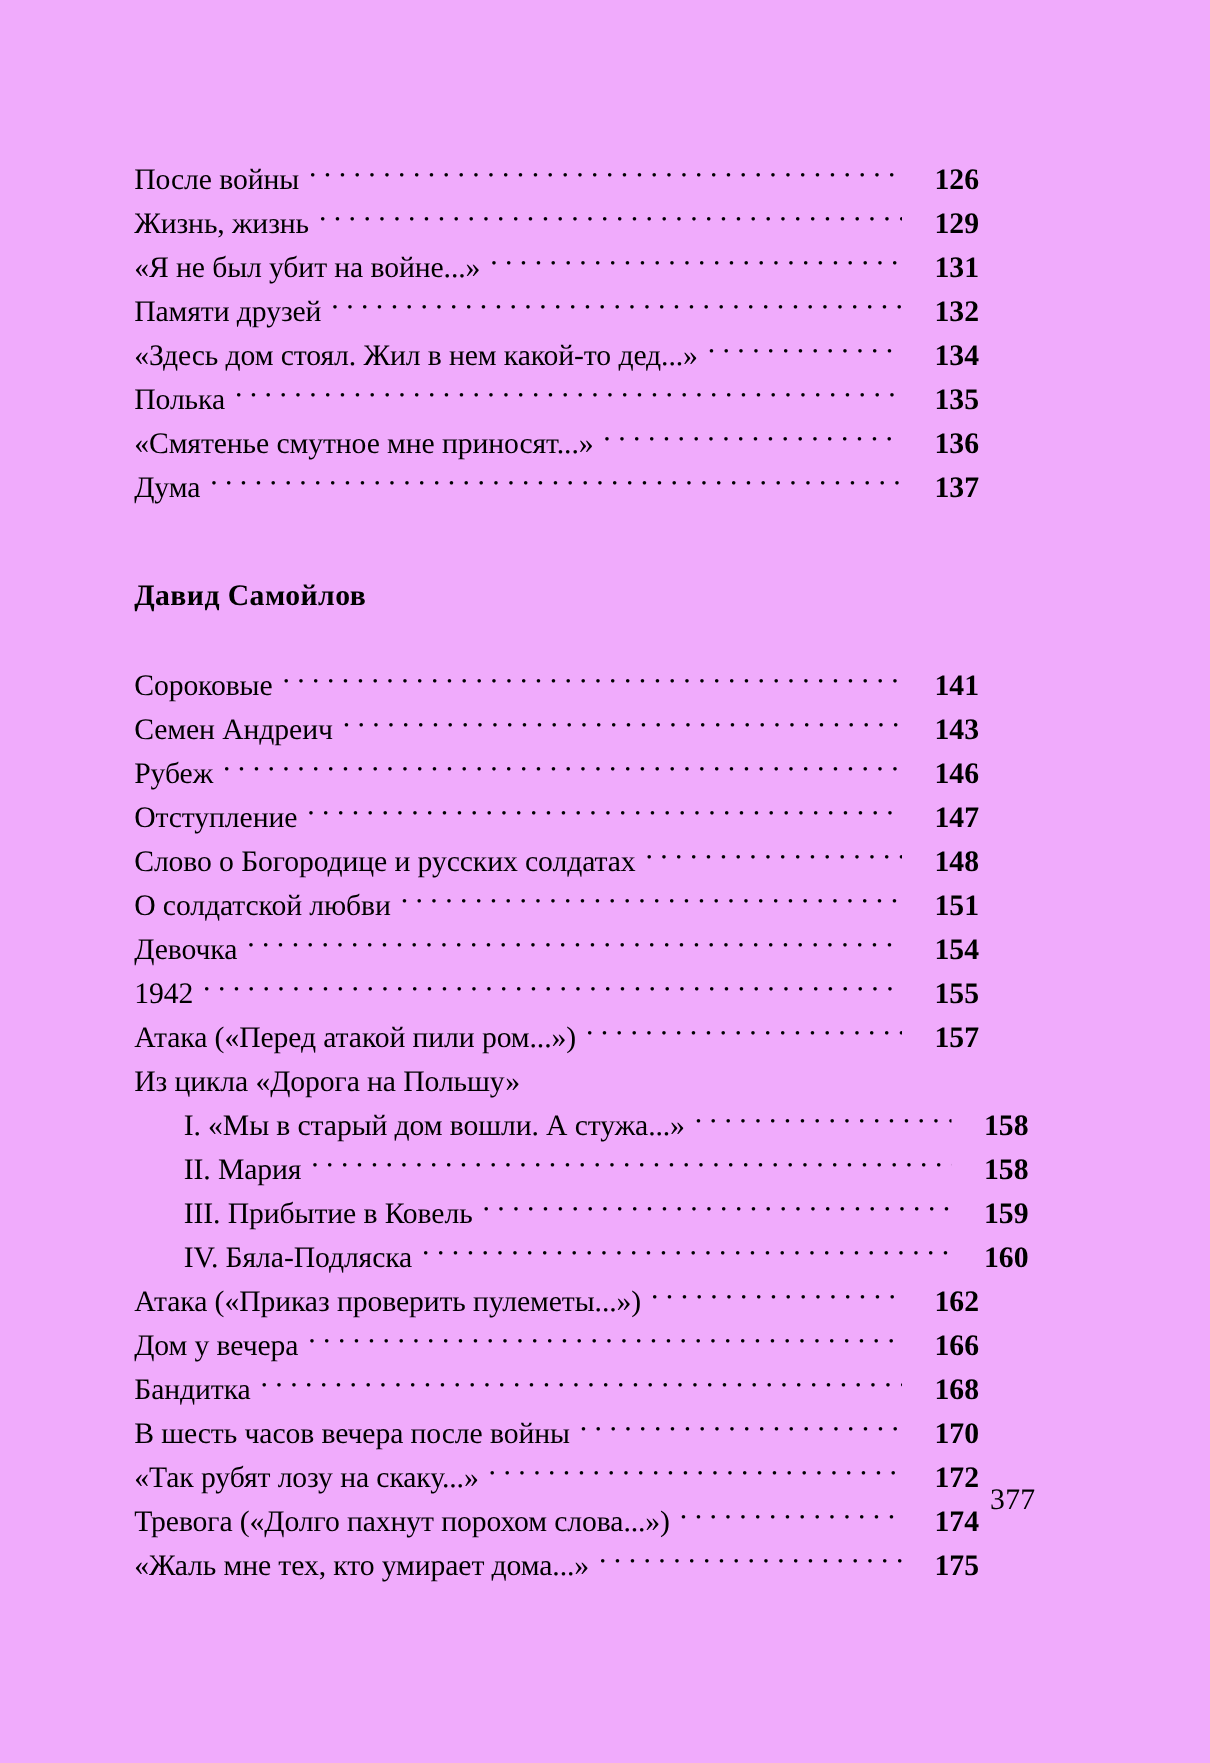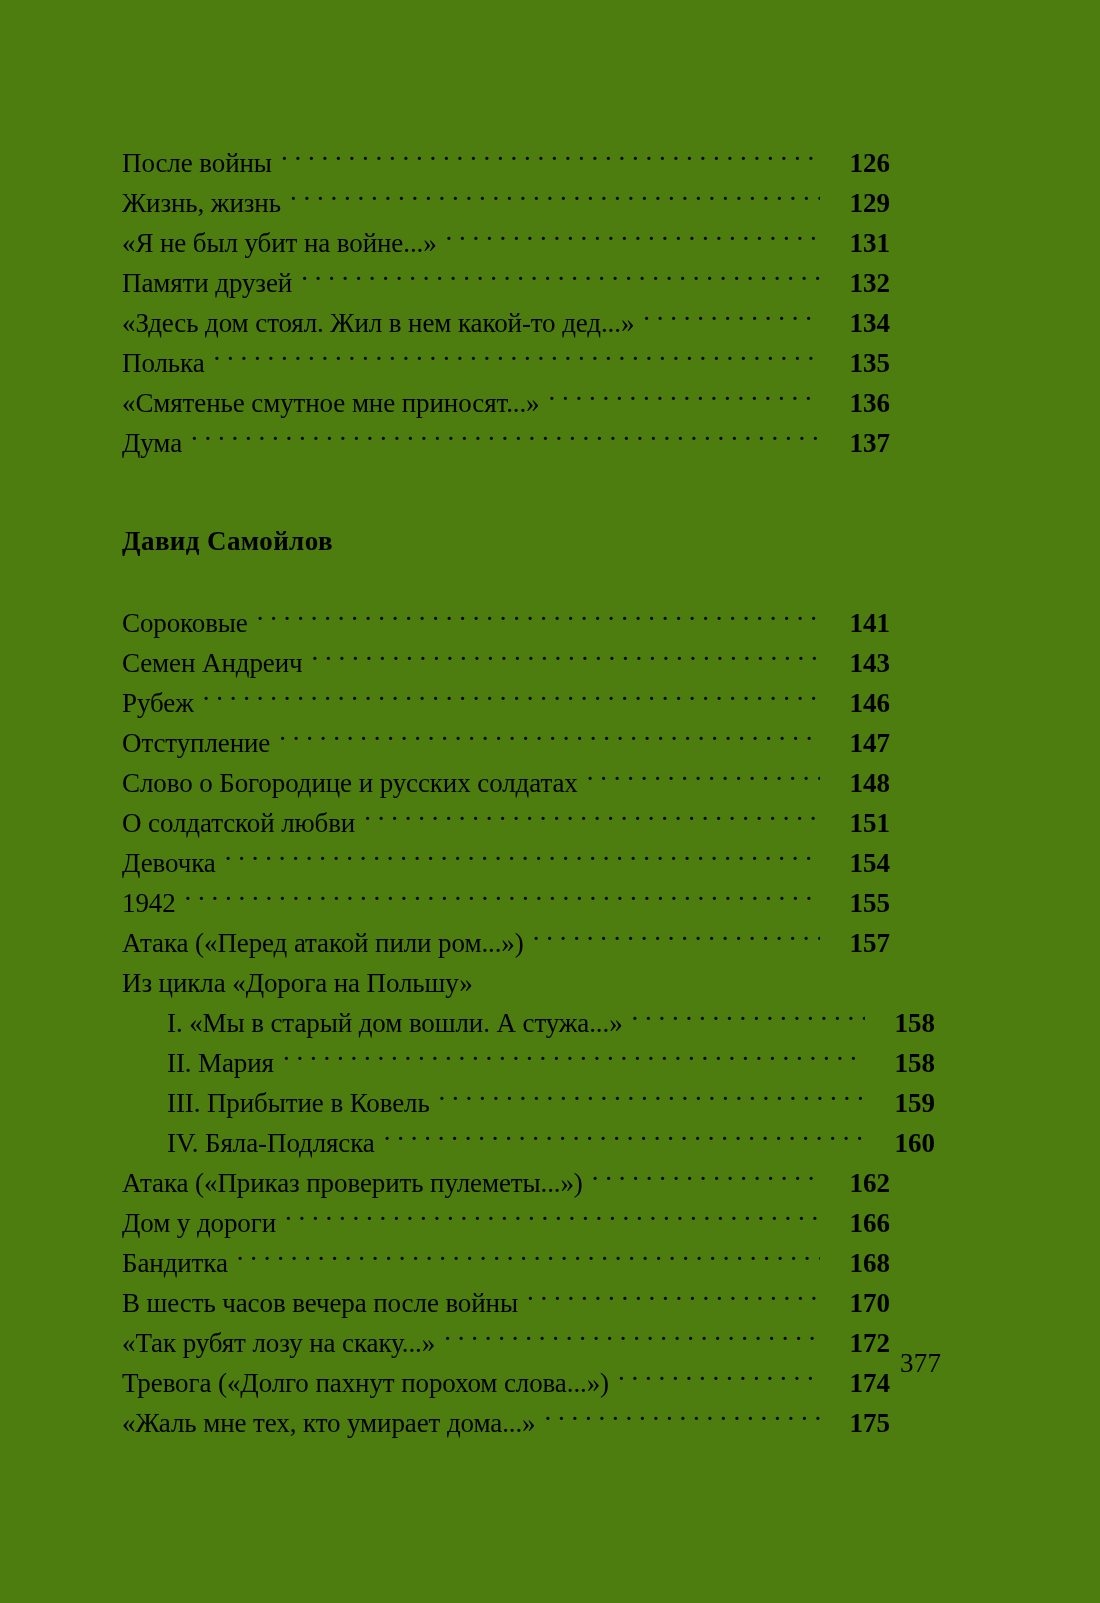--- a/index.html
+++ b/index.html
@@ -15,21 +15,21 @@
     color: #000000;
     overflow: hidden;
   }
 
   #page {
     position: absolute;
     left: 0;
     top: 0;
     width: 1100px;
     height: 1603px;
-    background: #4d7c0f;
+    background: #f0abfc;
   }
 
   #toc-body {
     position: absolute;
     left: 122px;
     top: 143px;
     width: 768px;
   }
 
   .toc-row {
@@ -225,21 +225,21 @@
         <span class="entry-title">IV. Бяла-Подляска</span>
         <span class="leader"></span>
         <span class="page-num">160</span>
       </div>
       <div class="toc-row">
         <span class="entry-title">Атака («Приказ проверить пулеметы...»)</span>
         <span class="leader"></span>
         <span class="page-num">162</span>
       </div>
       <div class="toc-row">
-        <span class="entry-title">Дом у дороги</span>
+        <span class="entry-title">Дом у вечера</span>
         <span class="leader"></span>
         <span class="page-num">166</span>
       </div>
       <div class="toc-row">
         <span class="entry-title">Бандитка</span>
         <span class="leader"></span>
         <span class="page-num">168</span>
       </div>
       <div class="toc-row">
         <span class="entry-title">В шесть часов вечера после войны</span>

